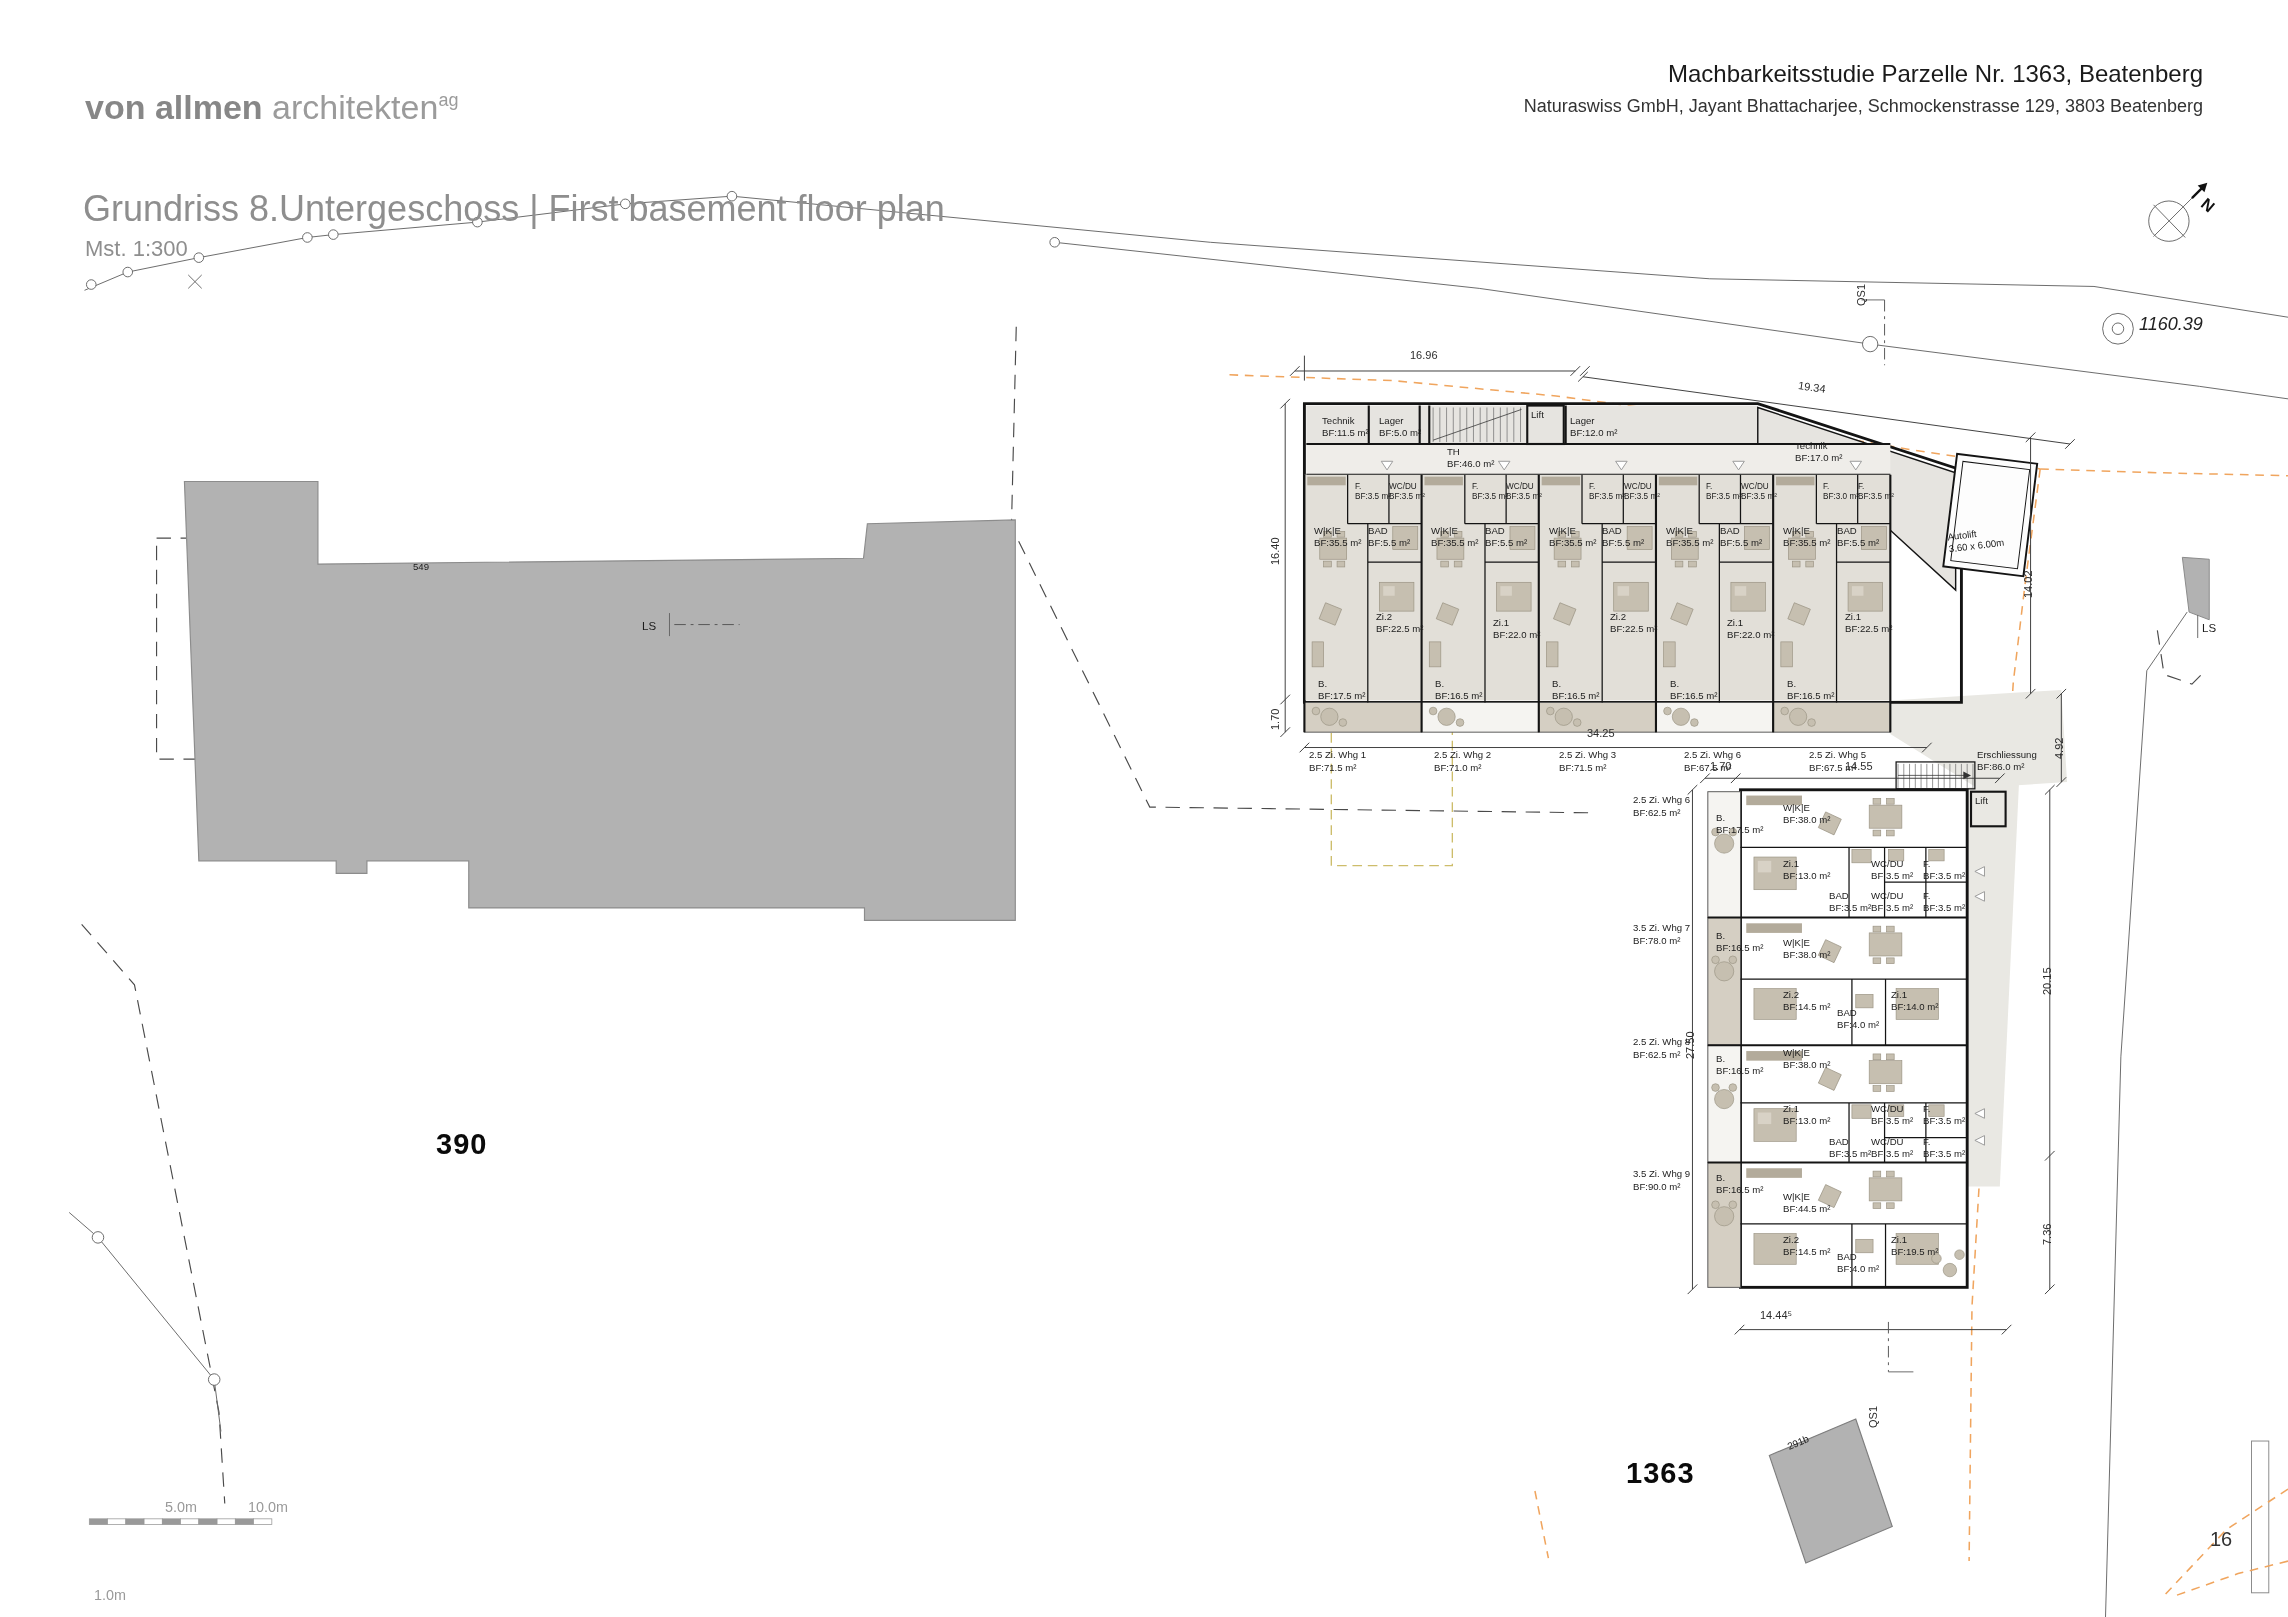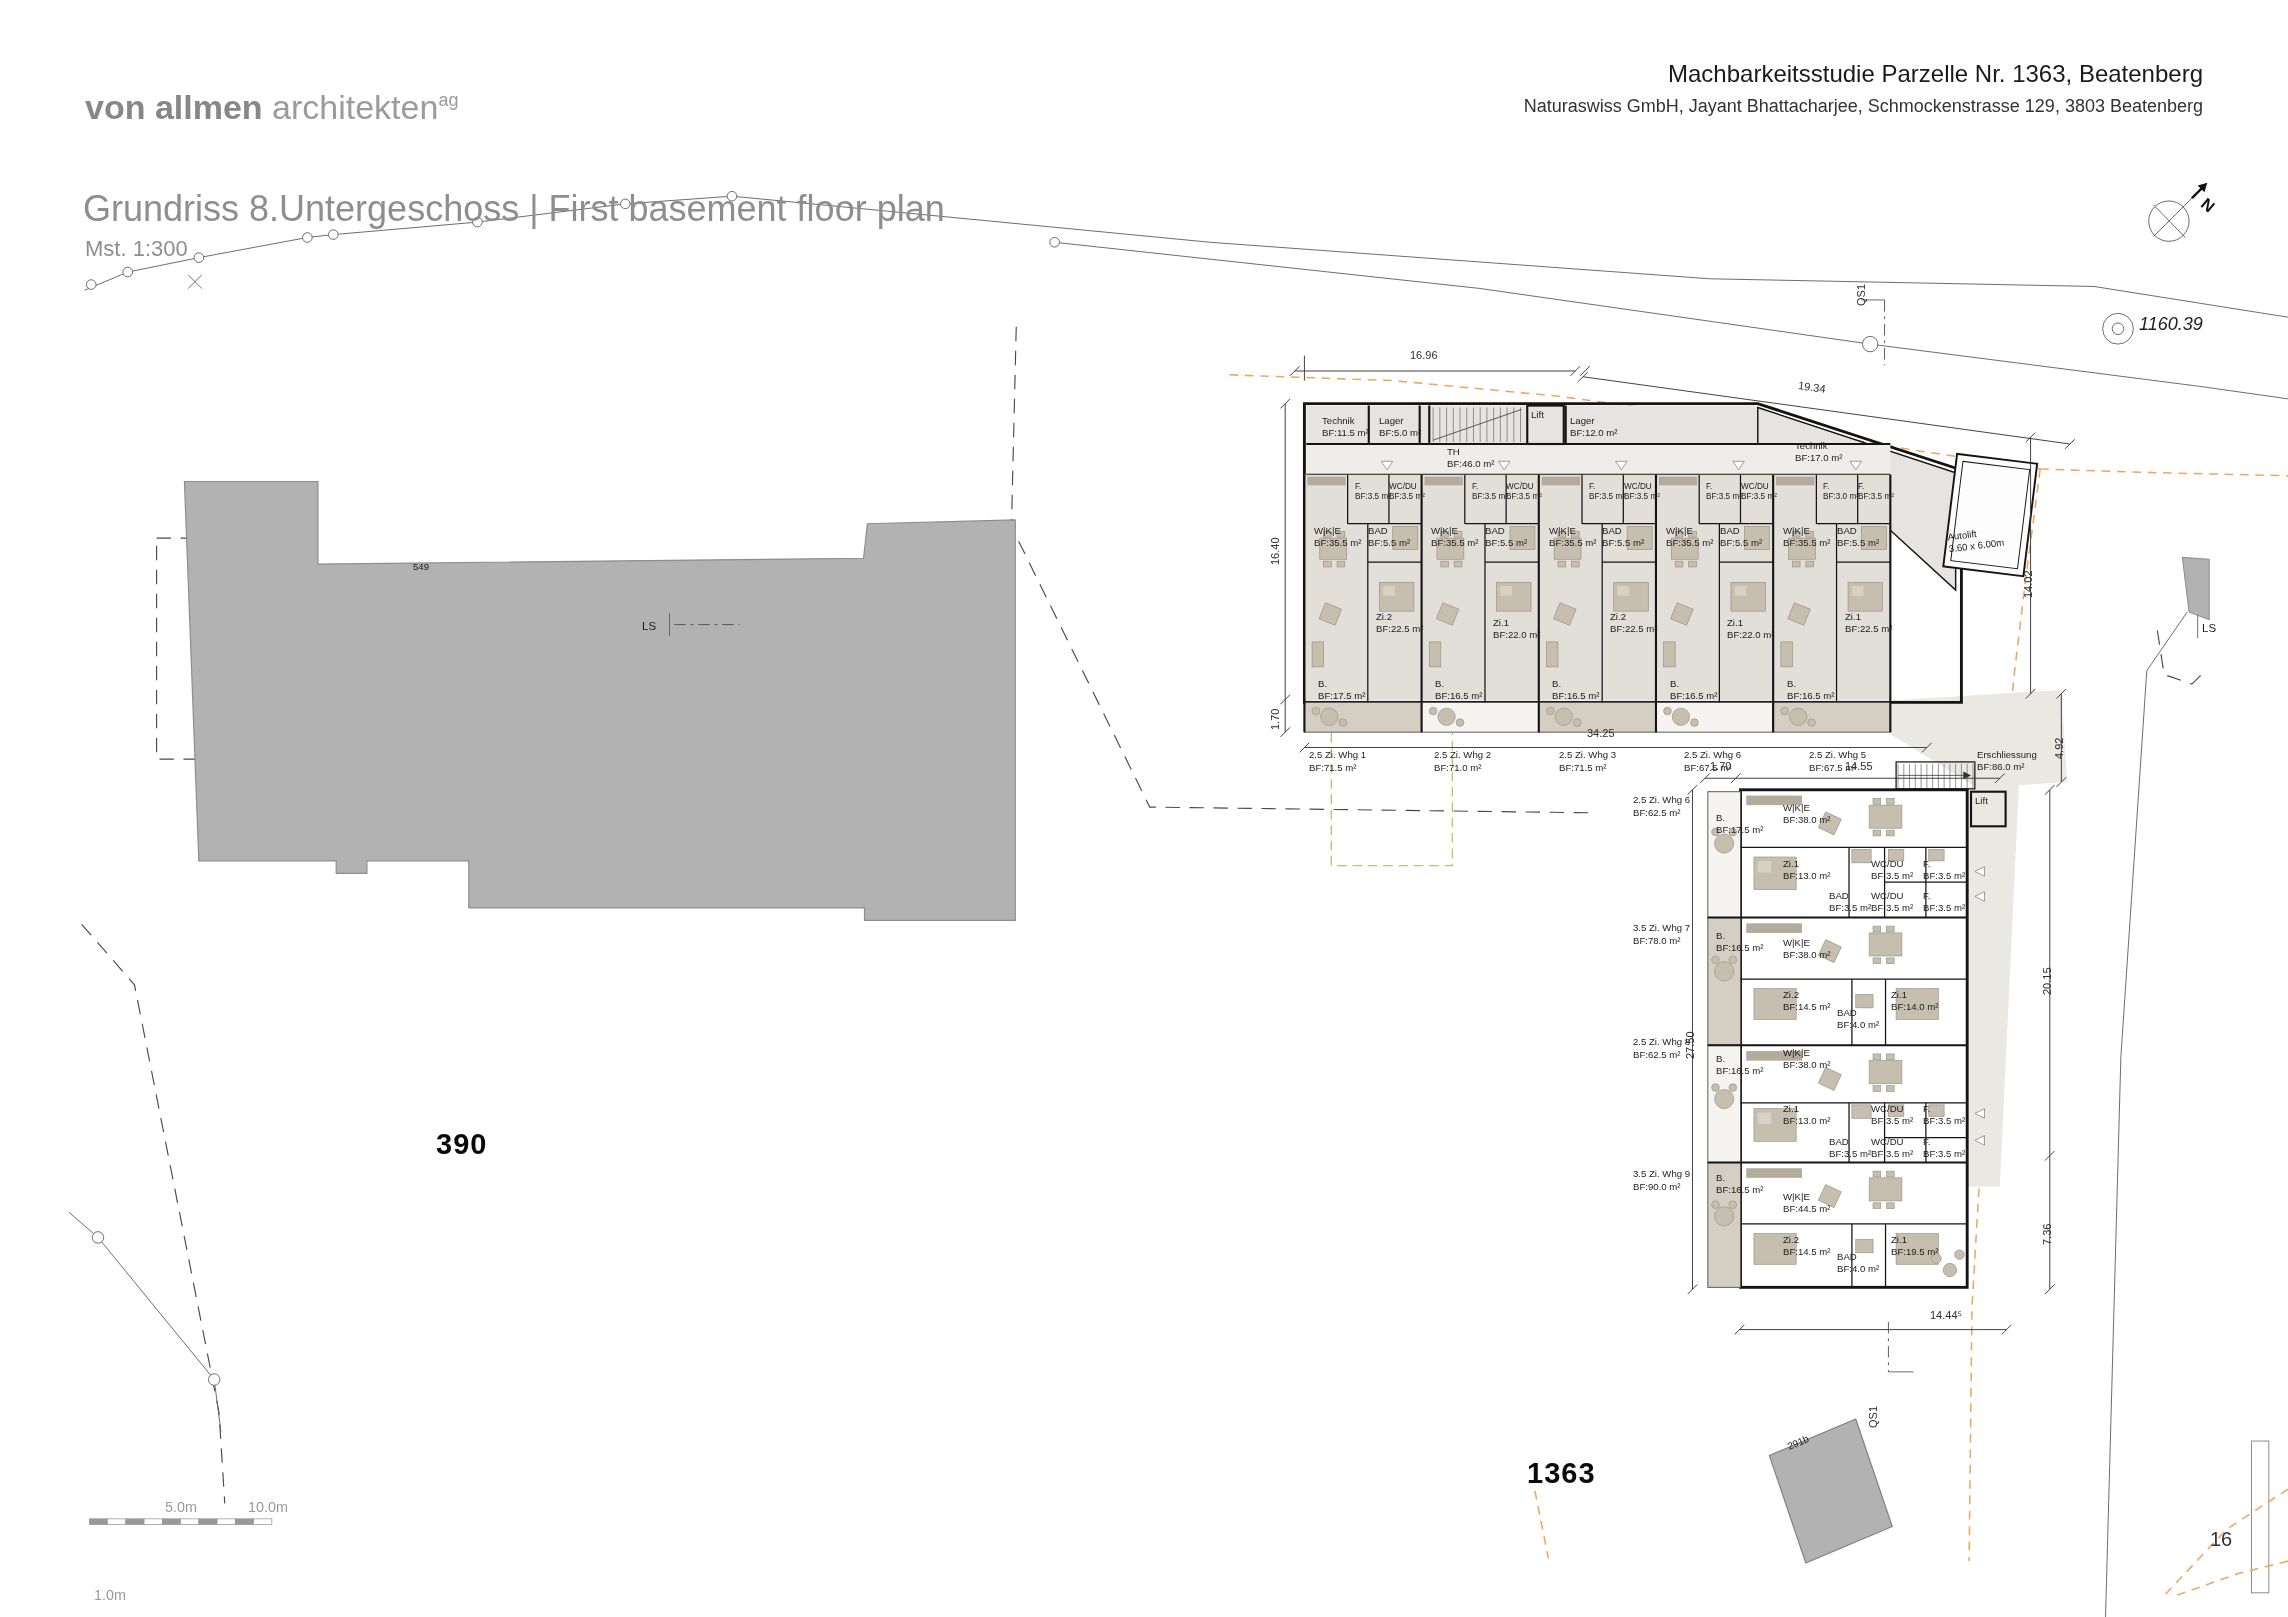--- a/index.html
+++ b/index.html
@@ -404,21 +404,21 @@
 <div class="hdr2">Naturaswiss GmbH, Jayant Bhattacharjee, Schmockenstrasse 129, 3803 Beatenberg</div>
 <div class="title">Grundriss 8.Untergeschoss | First basement floor plan</div>
 <div class="subtitle">Mst. 1:300</div>
 <div class="pageno">16</div>
 <div class="lbl ital" style="left:2139px;top:319px">1160.39</div>
 
 <div class="lbl" style="left:413px;top:561px">549</div>
 <div class="lbl" style="left:642px;top:621px;font-size:11.5px">LS</div>
 <div class="lbl" style="left:2202px;top:623px;font-size:11.5px">LS</div>
 <div class="lbl big" style="left:436px;top:1139px">390</div>
-<div class="lbl big" style="left:1527px;top:1468px">1363</div>
+<div class="lbl big" style="left:1626px;top:1468px">1363</div>
 <div class="lbl" style="left:1787px;top:1437px;font-size:10px;transform:rotate(-23deg)">291b</div>
 <div class="lbl dim rot" style="left:1856px;top:306px">QS1</div>
 <div class="lbl dim rot" style="left:1868px;top:1428px">QS1</div>
 <div class="lbl" style="left:1948px;top:528px;transform:rotate(-7deg)">Autolift
 3.60 x 6.00m</div>
 
 <div class="lbl" style="left:1322px;top:415px">Technik
 BF:11.5 m²</div>
 <div class="lbl" style="left:1379px;top:415px">Lager
 BF:5.0 m²</div>
@@ -578,20 +578,20 @@
 <div class="lbl dim rot" style="left:1270px;top:565px">16.40</div>
 <div class="lbl dim rot" style="left:1270px;top:730px">1.70</div>
 <div class="lbl dim" style="left:1587px;top:728px">34.25</div>
 <div class="lbl dim rot" style="left:2054px;top:759px">4.92</div>
 <div class="lbl dim" style="left:1710px;top:761px">1.70</div>
 <div class="lbl dim" style="left:1845px;top:761px">14.55</div>
 <div class="lbl dim rot" style="left:2023px;top:598px">14.02</div>
 <div class="lbl dim rot" style="left:2042px;top:995px">20.15</div>
 <div class="lbl dim rot" style="left:1685px;top:1059px">27.50</div>
 <div class="lbl dim rot" style="left:2042px;top:1245px">7.36</div>
-<div class="lbl dim" style="left:1930px;top:1310px">14.44⁵</div>
+<div class="lbl dim" style="left:1760px;top:1310px">14.44⁵</div>
 
 <div class="sclbl" style="left:94px;top:1587px">1.0m</div>
 <div class="sclbl" style="left:165px;top:1499px">5.0m</div>
 <div class="sclbl" style="left:248px;top:1499px">10.0m</div>
 
 </div>
 
 
 </body></html>

